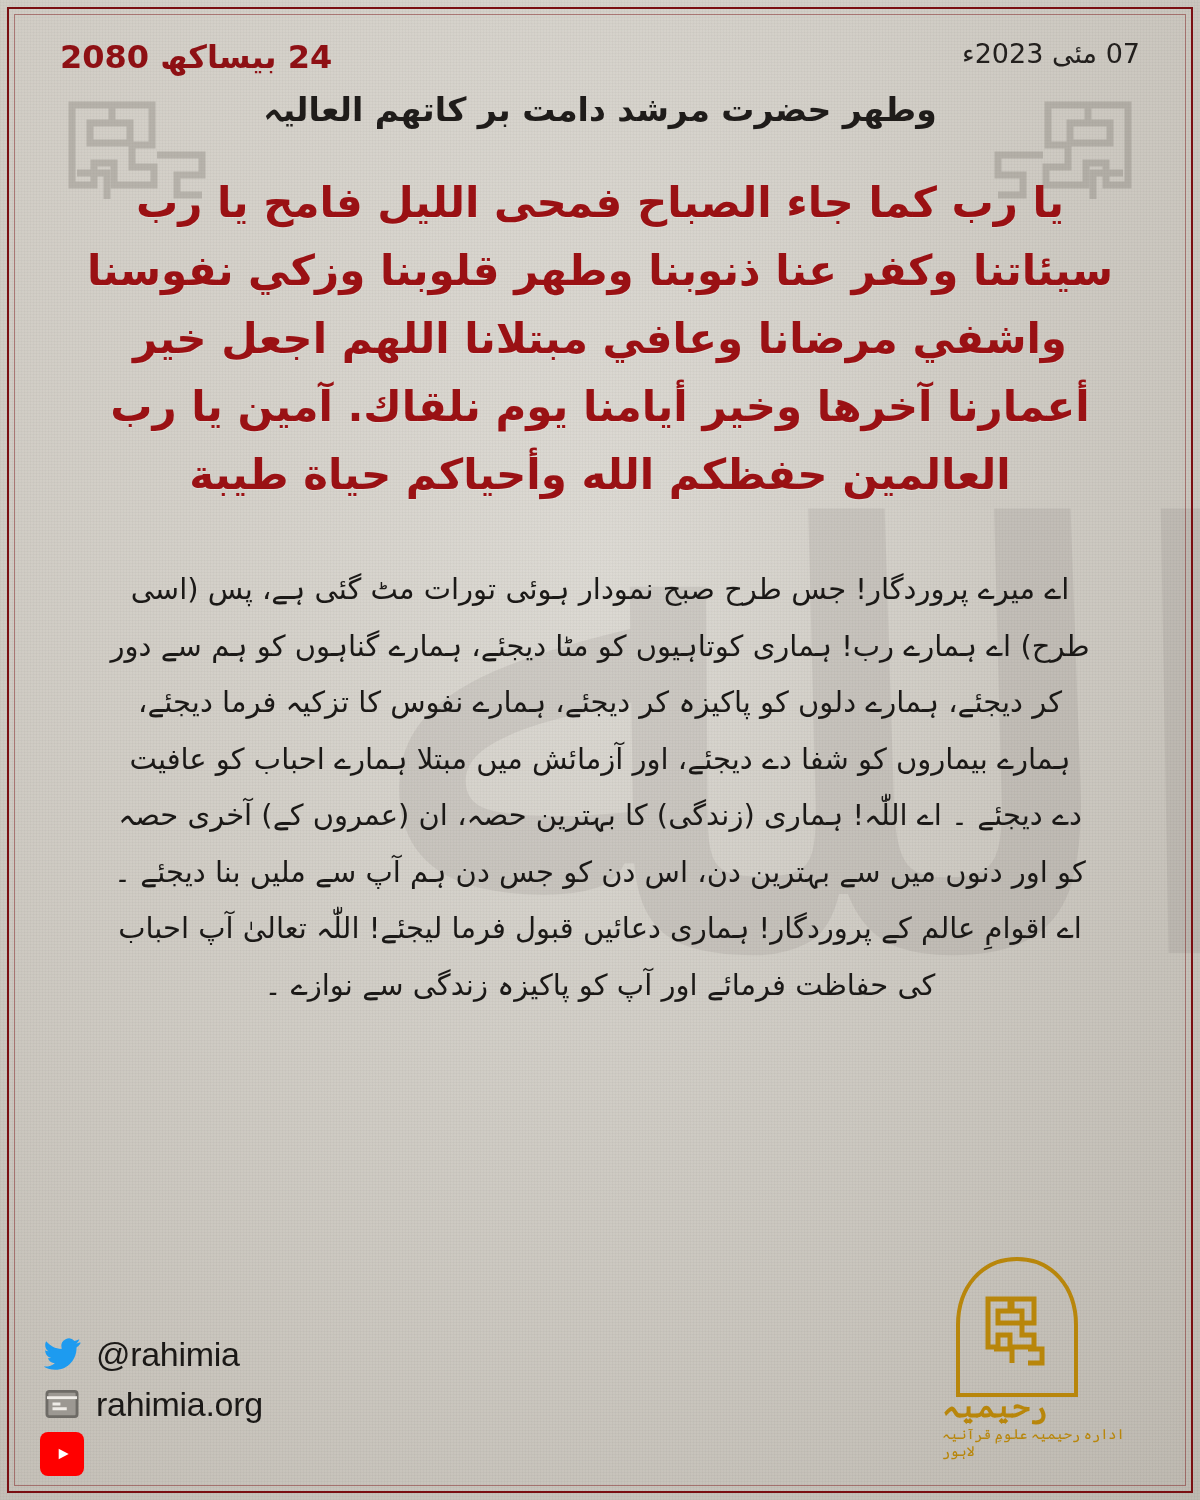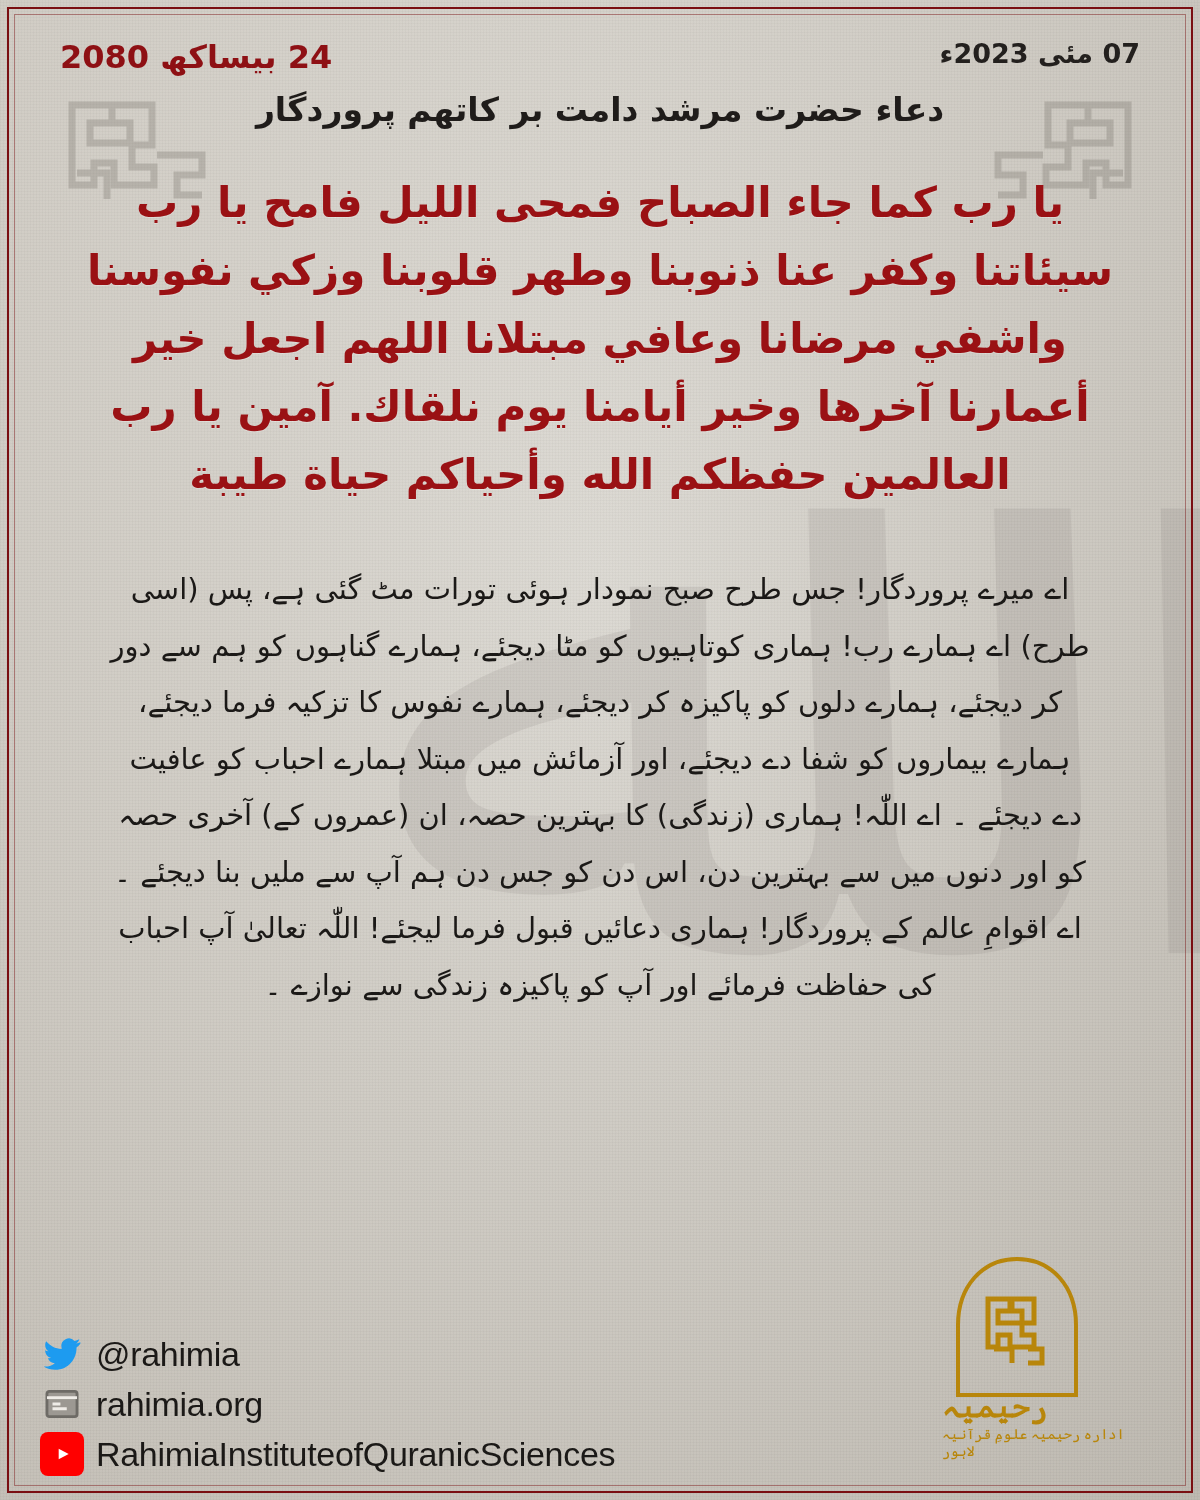--- a/index.html
+++ b/index.html
@@ -89,21 +89,21 @@
   .dateline {
     position: relative;
     height: 54px;
   }
   .date-right {
     position: absolute;
     right: 8px;
     top: 8px;
     color: #23201e;
     font-size: 27px;
-    font-weight: bold;
+    font-weight: normal;
     direction: rtl;
   }
   .date-left {
     position: absolute;
     left: 8px;
     top: 8px;
     color: #8e1014;
     font-size: 32px;
     font-weight: bold;
     direction: rtl;
@@ -238,21 +238,21 @@
   <div class="frame-outer"></div>
   <div class="frame-inner"></div>
 
   <div class="content">
 
     <div class="dateline">
       <div class="date-right">07 مئی 2023ء</div>
       <div class="date-left">24 بیساکھ 2080</div>
     </div>
 
-    <div class="title">دعاء حضرت مرشد دامت بر کاتھم پروردگار</div>
+    <div class="title">وطهر حضرت مرشد دامت بر کاتھم العالیہ</div>
 
     <div class="arabic">يا رب كما جاء الصباح فمحى الليل فامح يا رب سيئاتنا وكفر عنا ذنوبنا وطهر قلوبنا وزكي نفوسنا واشفي مرضانا وعافي مبتلانا اللهم اجعل خير أعمارنا آخرها وخير أيامنا يوم نلقاك. آمين يا رب العالمين حفظكم الله وأحياكم حياة طيبة</div>
 
     <div class="urdu">اے میرے پروردگار! جس طرح صبح نمودار ہوئی تورات مٹ گئی ہے، پس (اسی طرح) اے ہمارے رب! ہماری کوتاہیوں کو مٹا دیجئے، ہمارے گناہوں کو ہم سے دور کر دیجئے، ہمارے دلوں کو پاکیزہ کر دیجئے، ہمارے نفوس کا تزکیہ فرما دیجئے، ہمارے بیماروں کو شفا دے دیجئے، اور آزمائش میں مبتلا ہمارے احباب کو عافیت دے دیجئے ۔ اے اللّٰہ! ہماری (زندگی) کا بہترین حصہ، ان (عمروں کے) آخری حصہ کو اور دنوں میں سے بہترین دن، اس دن کو جس دن ہم آپ سے ملیں بنا دیجئے ۔ اے اقوامِ عالم کے پروردگار! ہماری دعائیں قبول فرما لیجئے! اللّٰہ تعالیٰ آپ احباب کی حفاظت فرمائے اور آپ کو پاکیزہ زندگی سے نوازے ۔</div>
 
   </div>
 
   <div class="footer">
 
     <div class="social-row">
@@ -276,21 +276,20 @@
     </div>
 
 
     <div class="social-row">
       <span class="social-ico ico-yt">
         <svg width="40" height="40" viewBox="0 0 24 24">
           <rect x="1.5" y="5" width="21" height="14" rx="4" fill="#ff0000"></rect>
           <path d="M10 8.8l6 3.2-6 3.2z" fill="#ffffff"></path>
         </svg>
       </span>
-      <span class="social-text">RahimiaInstituteofQuranicSciences</span>
     </div>
 
   </div>
 
   <div class="logo">
     <svg class="logo-mark" viewBox="0 0 150 150">
       <path d="M75 6 C40 6 16 34 16 72 v70 h118 V72 C134 34 110 6 75 6 z" fill="none" stroke="#b8860b" stroke-width="4"></path>
       <g fill="none" stroke="#b8860b" stroke-width="5">
         <path d="M46 46 h22 v12 h-12 v12 h24 v-12 h-10 v-12 h22 v24 h-12 v12 h12 v12 h-24 v-12 h-12 v12 h-10 z"></path>
         <path d="M52 96 h18 v14"></path>

